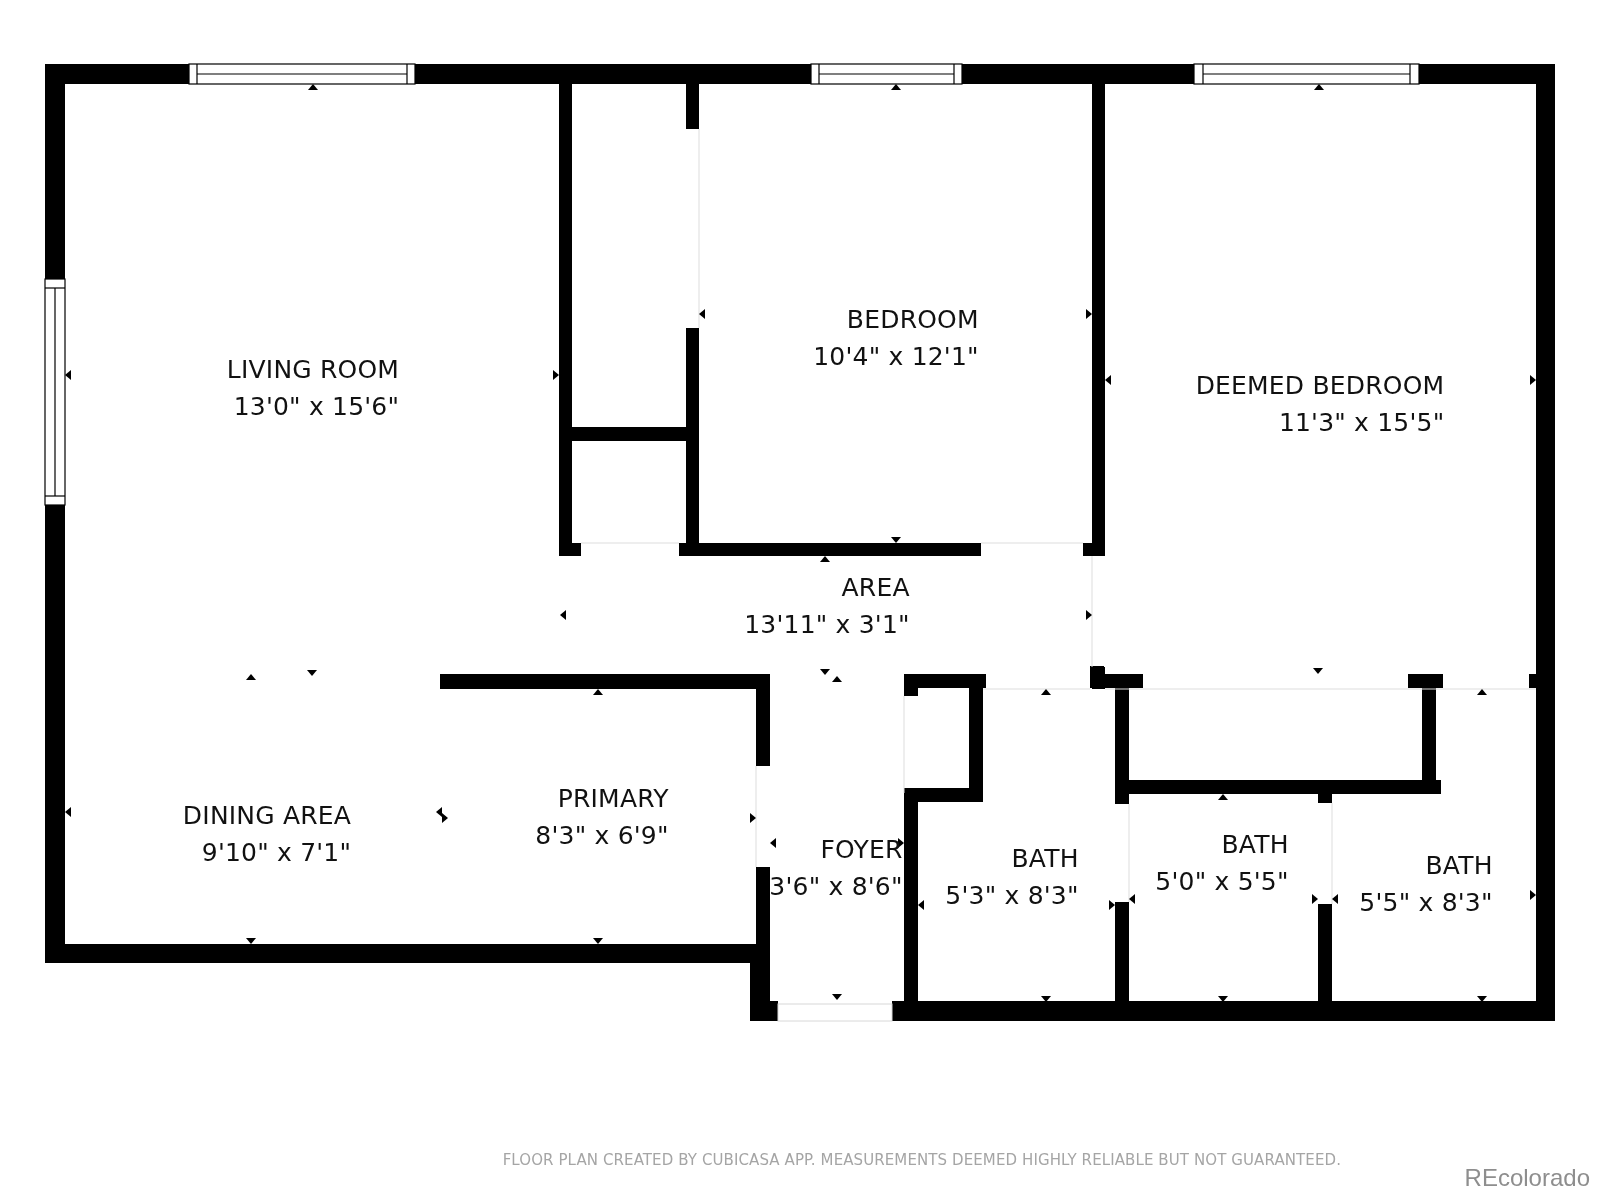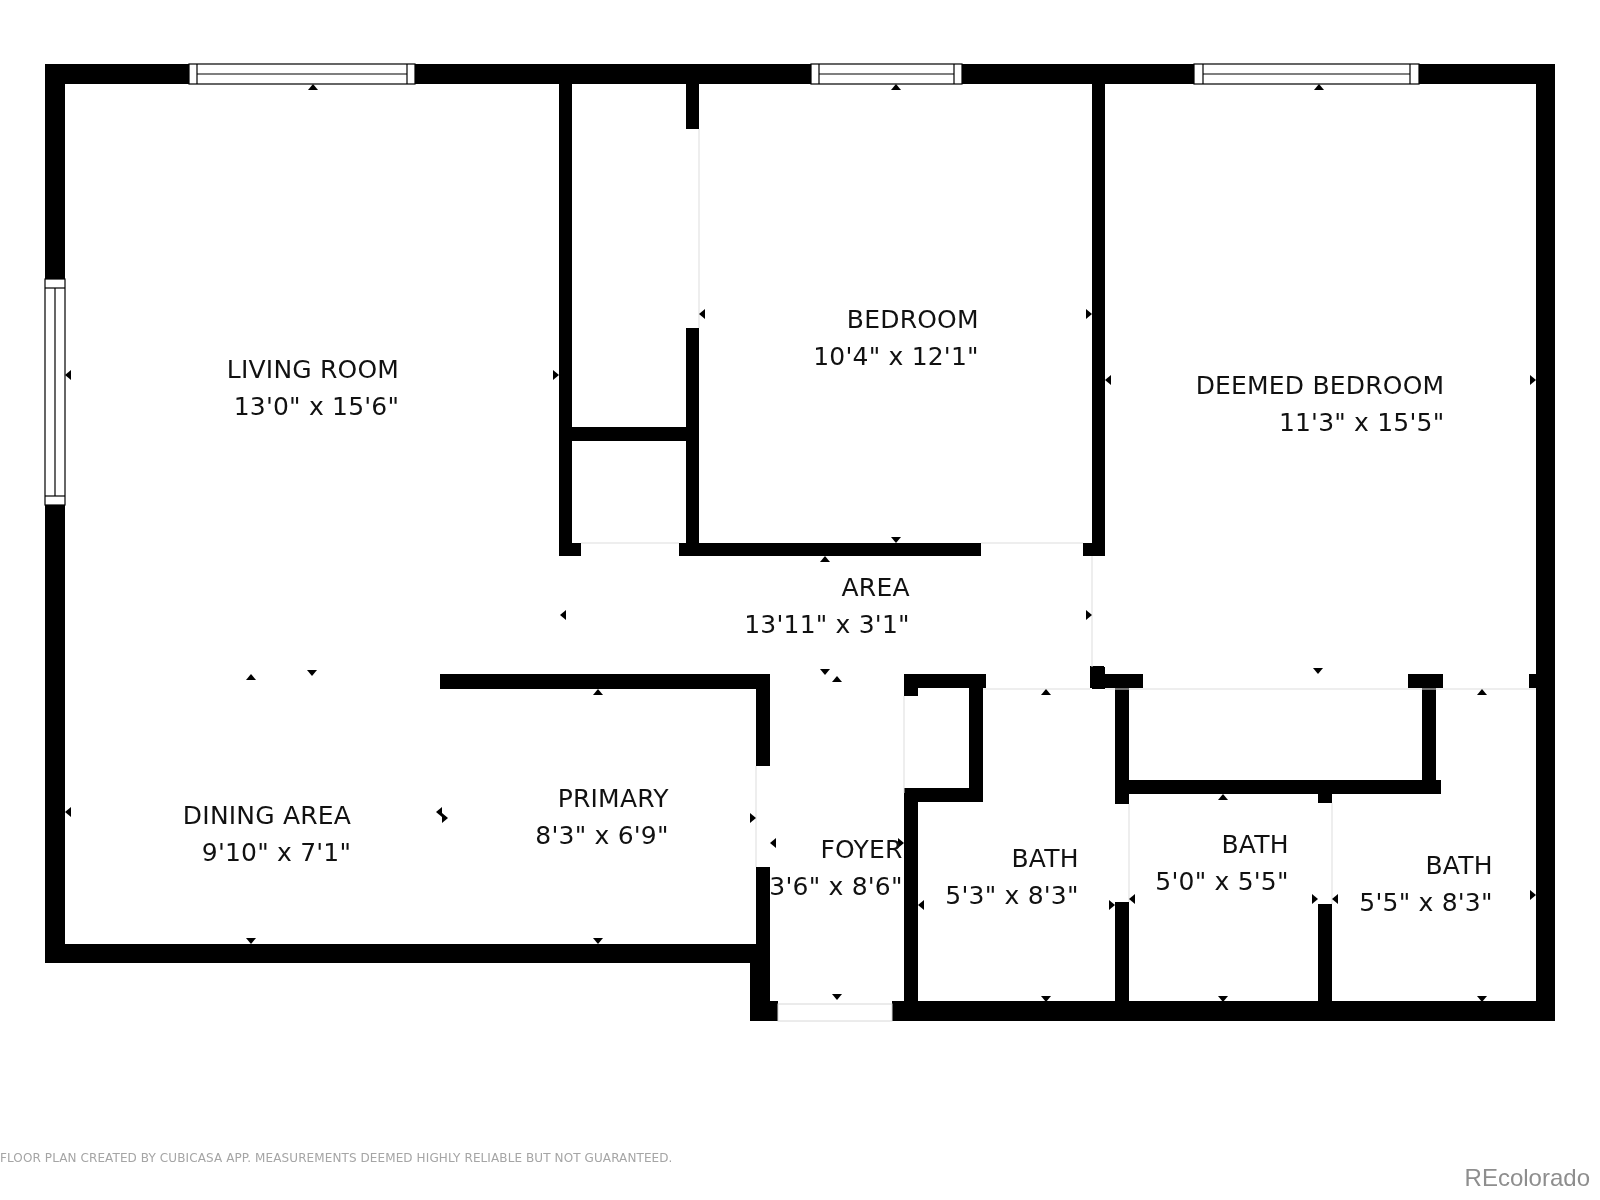--- a/index.html
+++ b/index.html
@@ -4,21 +4,21 @@
 <style>
   html, body { margin: 0; padding: 0; background: #ffffff; }
   body { width: 1600px; height: 1200px; position: relative; overflow: hidden; font-family: "DejaVu Sans", sans-serif; }
   #plan { position: absolute; left: 0; top: 0; width: 1600px; height: 1200px; }
   .wall { fill: #000000; }
   .win { fill: #ffffff; stroke: #000000; stroke-width: 1.2; }
   .opening { fill: #ffffff; stroke: #d8d8d8; stroke-width: 1; }
   .marker { fill: #000000; }
   .room-label { position: absolute; text-align: right; color: #111111; font-family: "DejaVu Sans", sans-serif; font-size: 25px; line-height: 37px; transform: translateX(-50%); white-space: nowrap; letter-spacing: 0.2px; }
   .room-label .dim { display: block; }
-  .footer-note { position: absolute; left: 0; width: 1341px; top: 1151px; text-align: left; font-family: "DejaVu Sans", sans-serif; font-size: 12px; color: #a5a5a5; letter-spacing: 0.1px; }
+  .footer-note { position: absolute; left: 0; width: 1341px; top: 1151px; text-align: right; font-family: "DejaVu Sans", sans-serif; font-size: 15px; color: #a5a5a5; letter-spacing: 0.1px; }
   .brand { position: absolute; right: 10px; top: 1164px; font-family: "Liberation Sans", sans-serif; font-size: 24px; color: #8e8e8e; text-align: center; }
 </style>
 </head>
 <body>
 
 <svg id="plan" viewBox="0 0 1600 1200" xmlns="http://www.w3.org/2000/svg">
   <g>
 
     <rect class="wall" x="45" y="64" width="1510" height="20"></rect>
 

